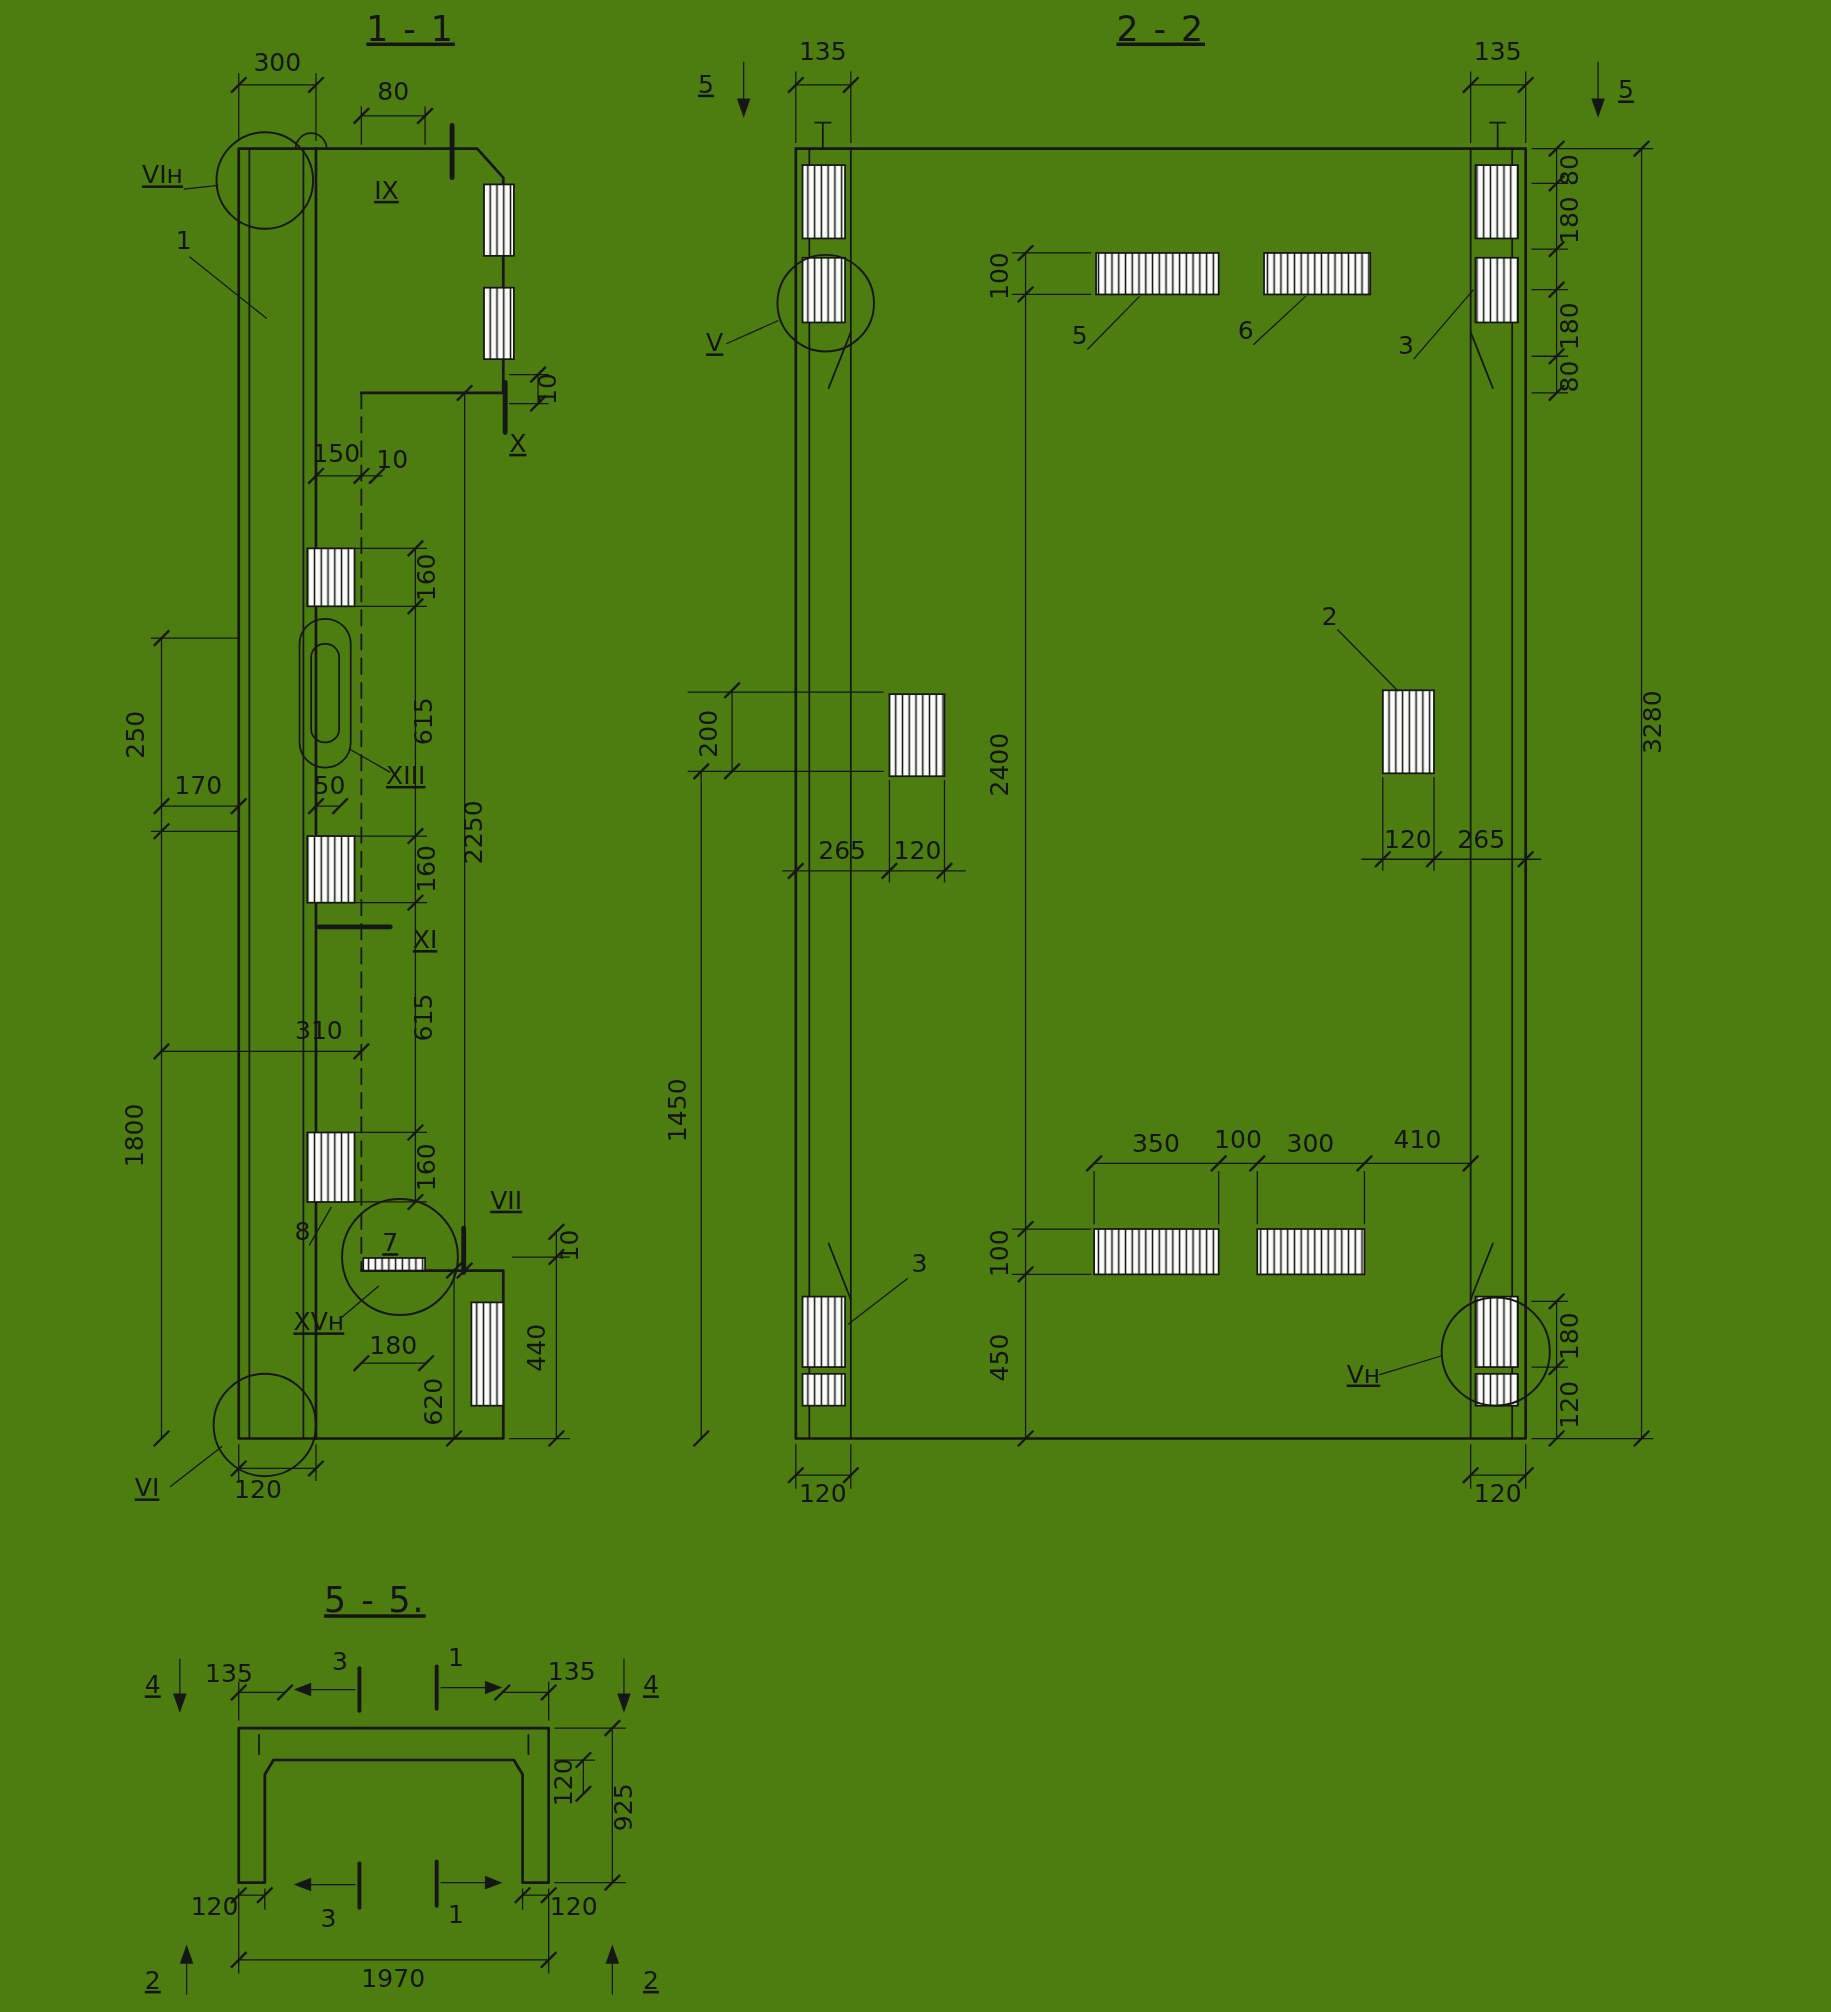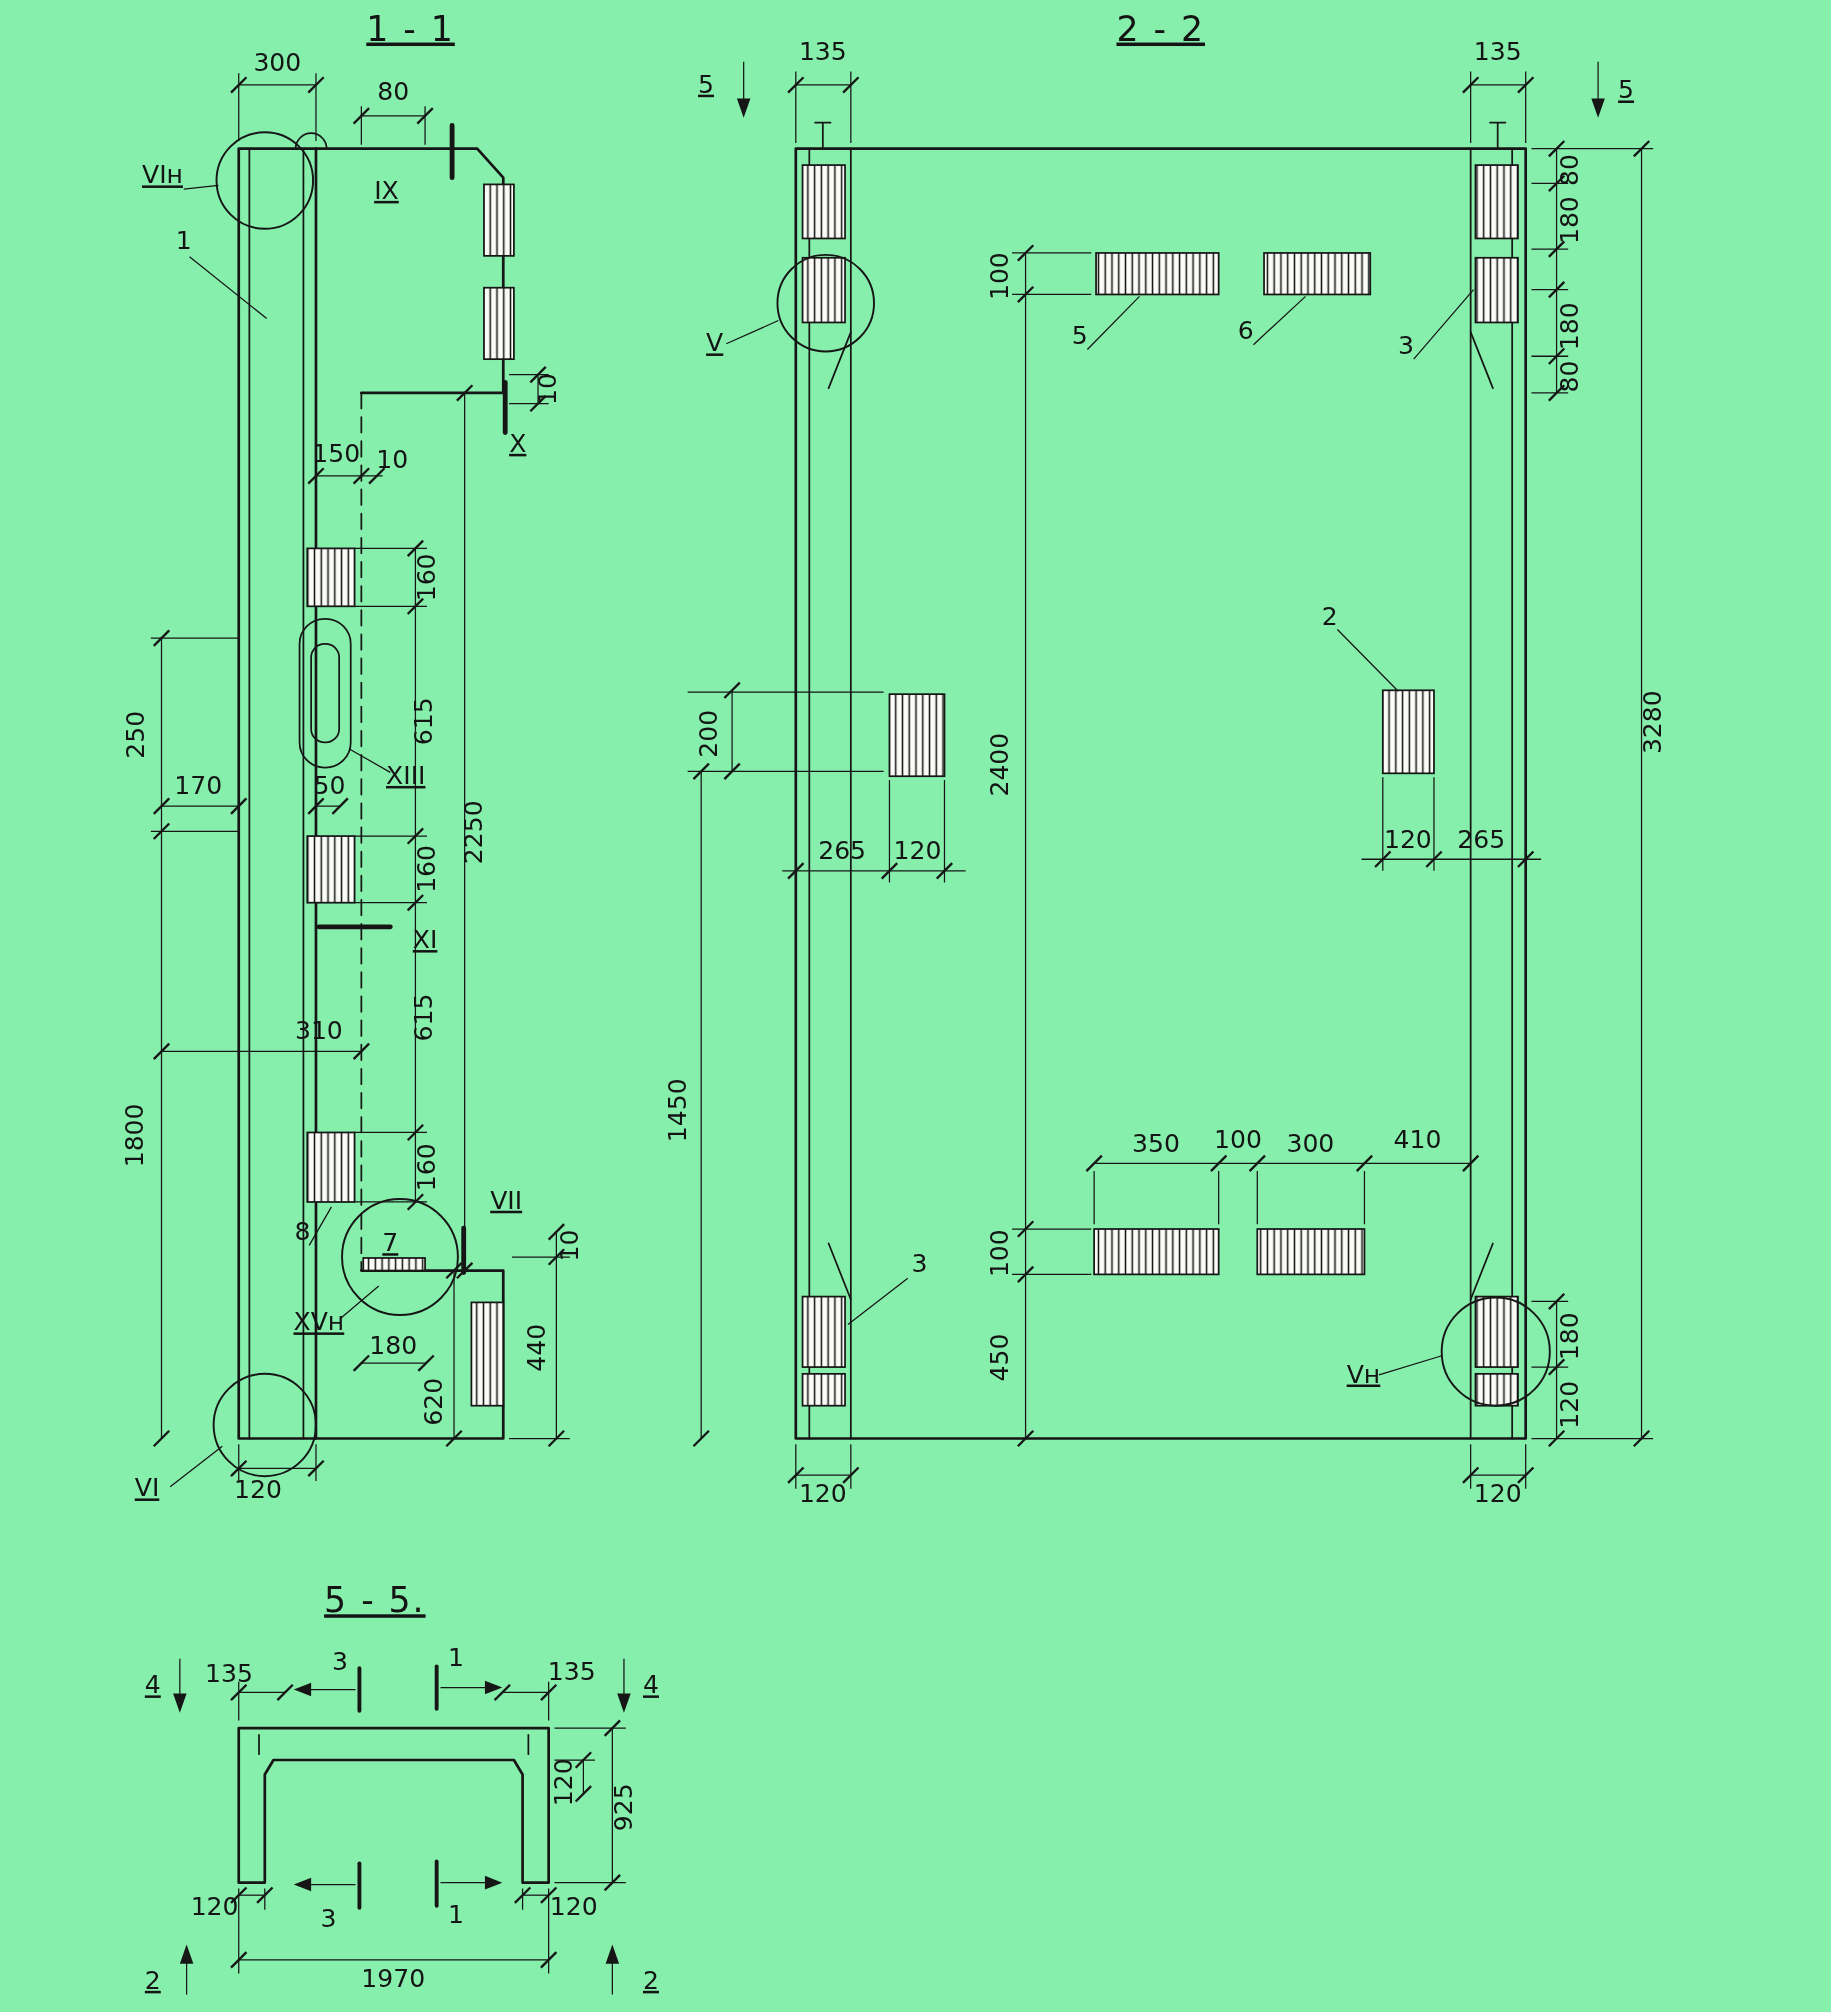--- a/index.html
+++ b/index.html
@@ -1,19 +1,19 @@
 <!DOCTYPE html>
 <html><head>
 <meta charset="utf-8">
 <style>
   html,body{margin:0;padding:0;background:#e8e8e4;}
   .canvas{
     position:relative;
     width:1832px;height:2012px;
-    background:#86efac;
+    background:#4d7c0f;
     font-family:"DejaVu Sans", sans-serif;
     overflow:hidden;
   }
   svg{position:absolute;left:0;top:0;}
   .ol{fill:none;stroke:#161616;stroke-width:2.8;stroke-linecap:round;stroke-linejoin:round;}
   .ol2{fill:none;stroke:#161616;stroke-width:1.8;stroke-linecap:round;}
   .dash{stroke-dasharray:16 9;}
   .dim{fill:none;stroke:#161616;stroke-width:1.3;}
   .tick{stroke:#161616;stroke-width:2.4;}
   .thick{fill:none;stroke:#161616;stroke-width:5;stroke-linecap:round;}

